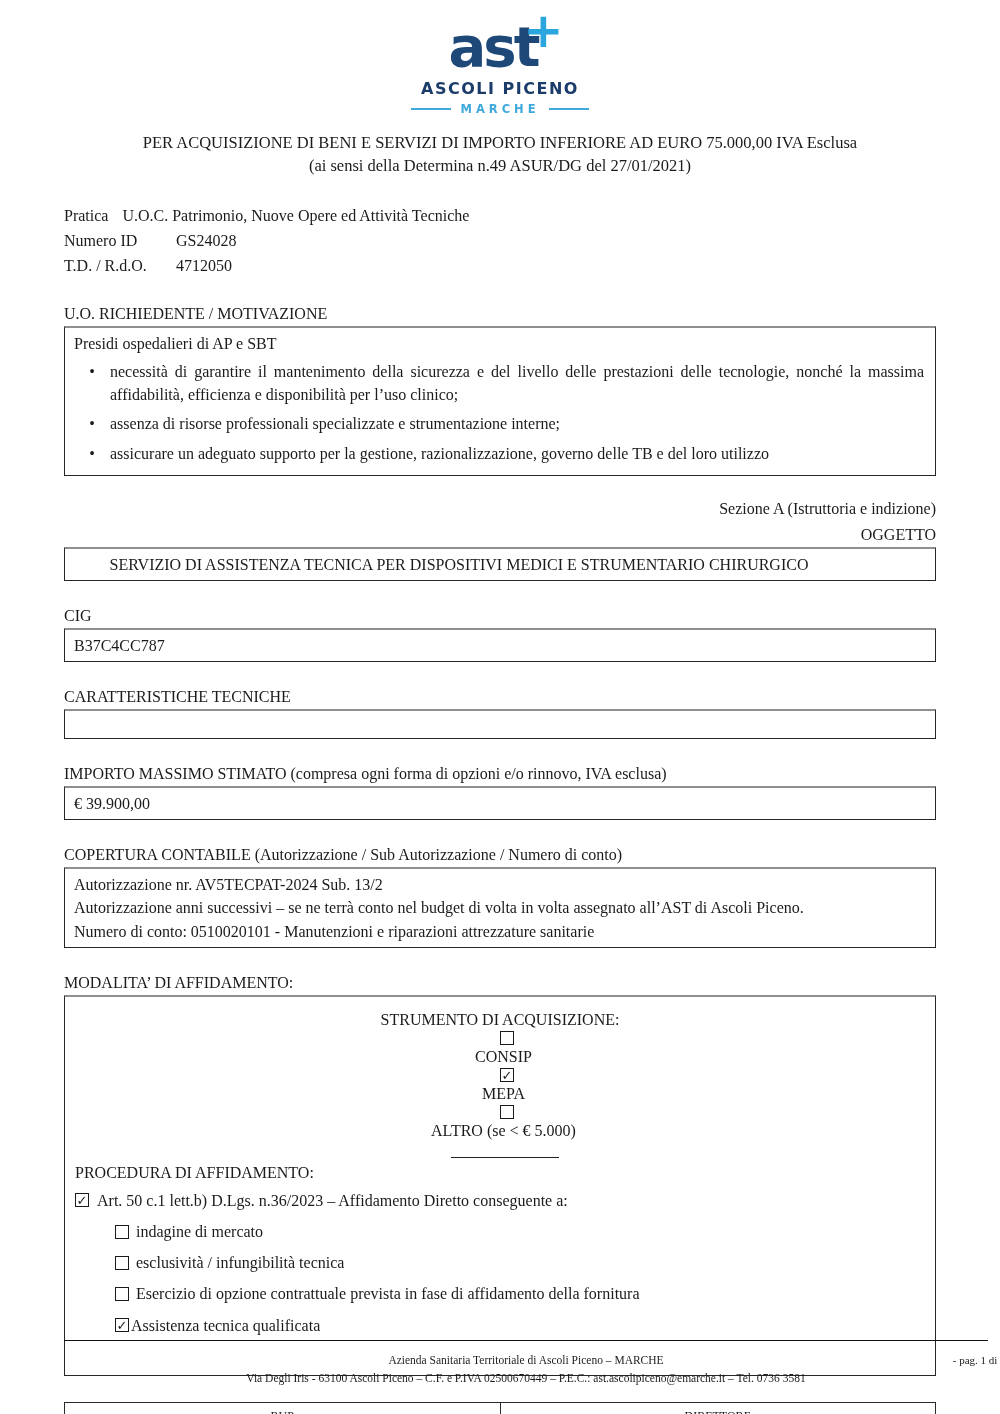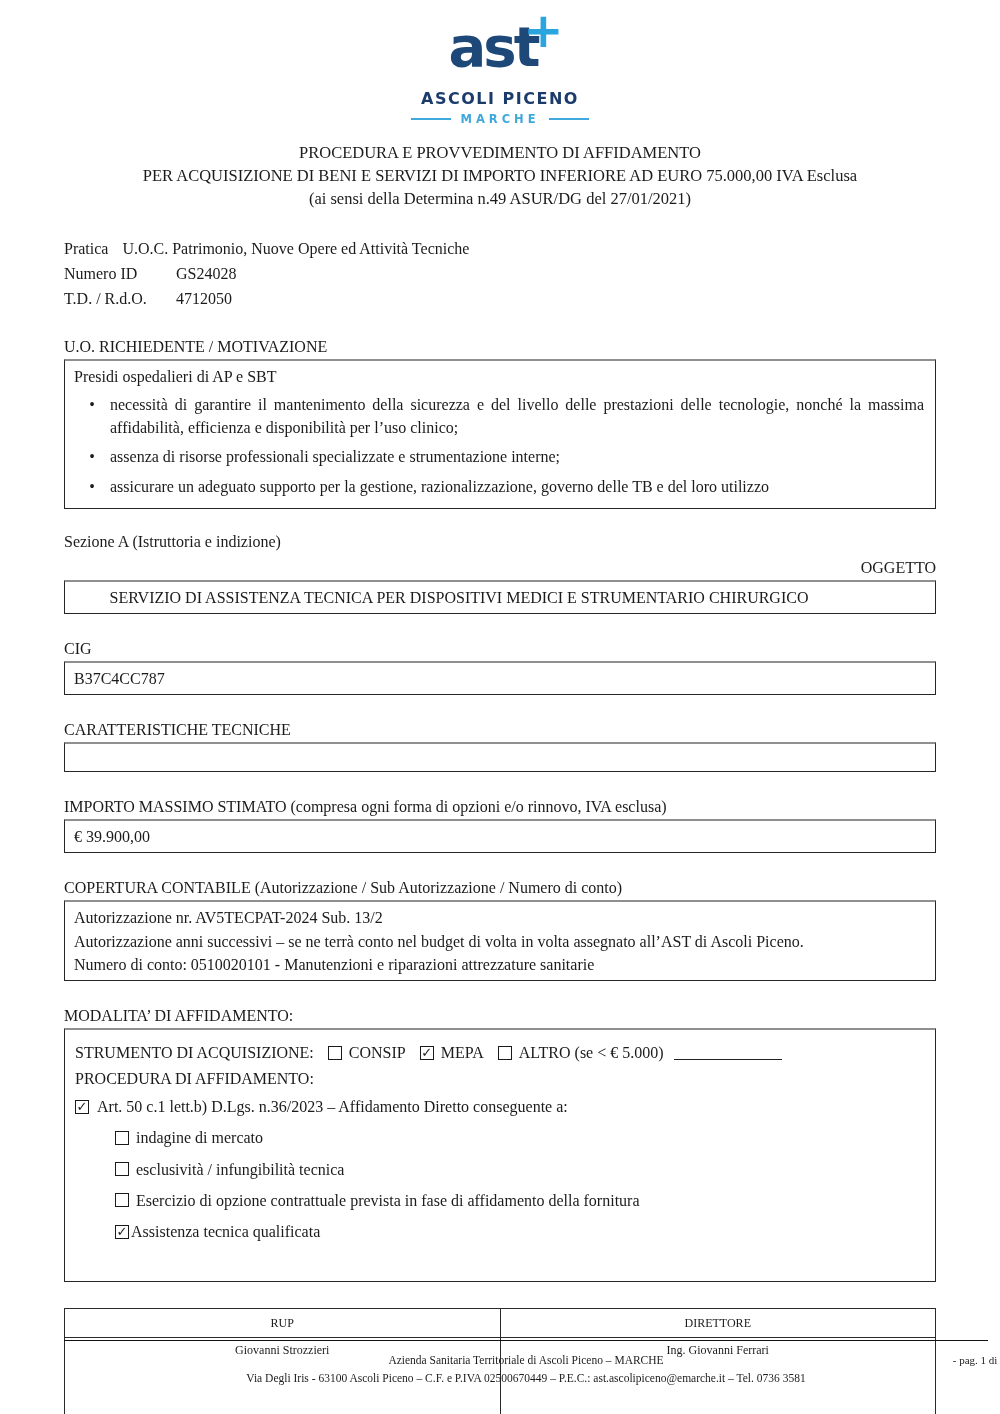--- a/index.html
+++ b/index.html
@@ -20,21 +20,21 @@
     position: relative; display: inline-block;
     font-family: "DejaVu Sans", sans-serif; font-weight: bold;
     font-size: 56px; line-height: 0.95; letter-spacing: -3px;
     color: #1e4878; padding-right: 14px;
   }
   .lw-plus {
     position: absolute; top: -14px; right: -12px;
     color: #2aa5de; font-size: 48px; letter-spacing: 0; line-height: 1;
   }
   .logo-name {
-    margin-top: 16px;
+    margin-top: 6px;
     font-family: "DejaVu Sans", sans-serif; font-weight: bold;
     font-size: 16px; letter-spacing: 1.5px; color: #1b3c6b;
   }
   .logo-region-row {
     margin-top: 4px; display: flex; align-items: center; justify-content: center; gap: 9px;
   }
   .logo-region-line { width: 40px; height: 2px; background: #3fa9dc; }
   .logo-region {
     font-family: "DejaVu Sans", sans-serif; font-weight: bold;
     font-size: 11.5px; letter-spacing: 4px; color: #3fa9dc;
@@ -56,28 +56,28 @@
     padding: 4px 9px; font-size: 16px; line-height: 1.45;
   }
   .vbox.empty { min-height: 30px; }
 
   
   .bullet-row { display: flex; margin: 5px 0 6px 0; }
   .bullet-dot { flex: 0 0 36px; text-align: center; }
   .bullet-dot::before { content: "\2022"; }
   .bullet-text { flex: 1; text-align: justify; padding-right: 2px; }
 
-  .sezione-a { margin-top: 24px; text-align: left; font-size: 16px; }
+  .sezione-a { margin-top: 24px; text-align: right; font-size: 16px; }
   .sec-heading.after-sezione { margin-top: 8px; text-align: right; }
 
   .oggetto-value { max-width: 770px; text-align: center; }
 
   
   .modalita-box { padding: 8px 10px 30px 10px; }
-  .mod-line { margin: 3px 0; }
+  .mod-line { margin: 3px 0; flex-direction: column; }
   .mod-strumento { display: flex; align-items: center; flex-wrap: nowrap; }
   .cb {
     display: inline-flex; align-items: center; justify-content: center;
     width: 14px; height: 14px; border: 1.5px solid #1a1a1a;
     flex: 0 0 auto; vertical-align: -1px; background: #fff;
   }
   .cb .mk { font-family: "DejaVu Sans", sans-serif; font-size: 13px; line-height: 1; font-weight: bold; }
   span.cb { display: inline-flex; }
   .gap-l { margin-left: 14px; }
   .gap-s { margin-left: 7px; }
@@ -119,21 +119,20 @@
     <div class="logo-region-row">
       <span class="logo-region-line"></span>
       <span class="logo-region">MARCHE</span>
       <span class="logo-region-line"></span>
     </div>
   </div>
 
   <div class="content">
 
     <div class="doc-title">
-      <div>PROCEDURA E PROVVEDIMENTO DI AFFIDAMENTO</div>
       <div>PER ACQUISIZIONE DI BENI E SERVIZI DI IMPORTO INFERIORE AD EURO 75.000,00 IVA Esclusa</div>
       <div>(ai sensi della Determina n.49 ASUR/DG del 27/01/2021)</div>
     </div>
 
     <div class="pratica">
       <div class="pratica-row">
         <span class="plabel">Pratica</span>
         <span>U.O.C. Patrimonio, Nuove Opere ed Attività Tecniche</span>
       </div>
       <div class="pratica-row wide">

